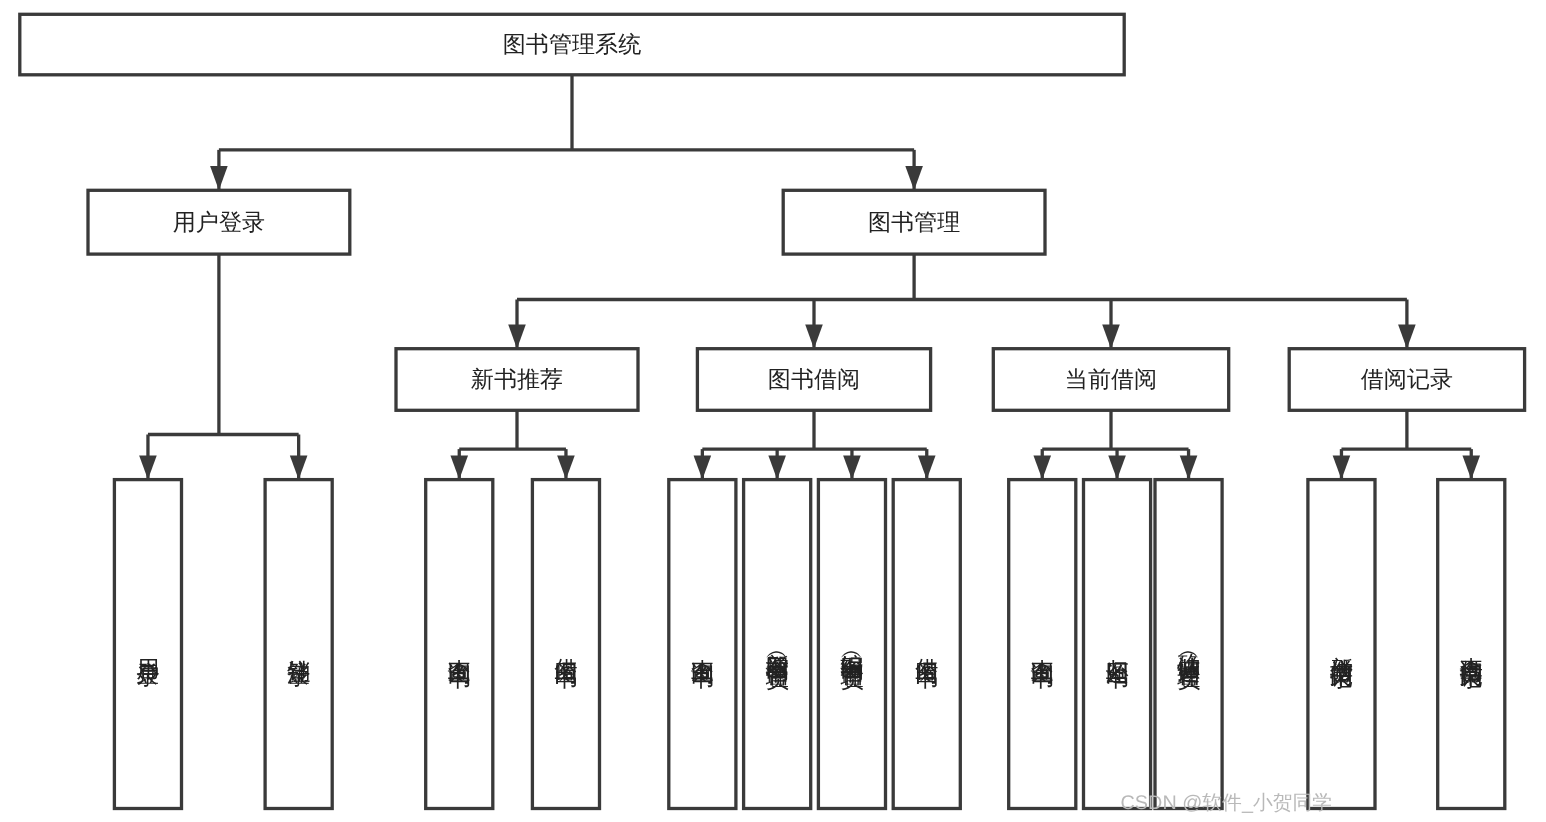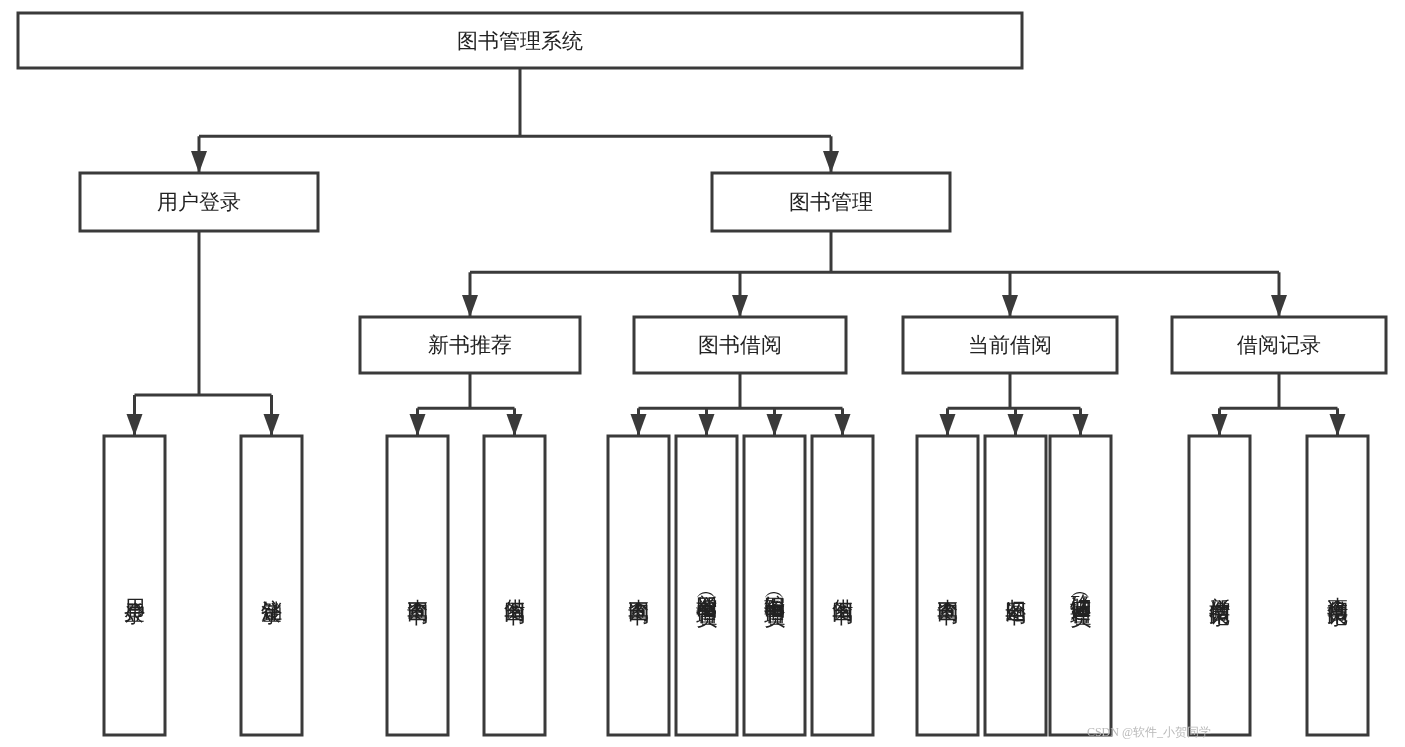--- a/index.html
+++ b/index.html
@@ -61,22 +61,22 @@
     line-height: 1.06;
     color: #222222;
     letter-spacing: 2px;
     white-space: nowrap;
     text-align: center;
   }
   .watermark {
     position: absolute;
     right: 14px;
     bottom: 6px;
-    font-family: Liberation Serif, serif;
-    font-size: 12px;
+    font-family: Liberation Sans, sans-serif;
+    font-size: 18px;
     color: #b9b9b9;
     white-space: nowrap;
     user-select: none;
   }
 </style>
 </head>
 <body>
 
 <div id="diagram-root">
   <svg class="tree" viewBox="0 0 1405 747" xmlns="http://www.w3.org/2000/svg">

